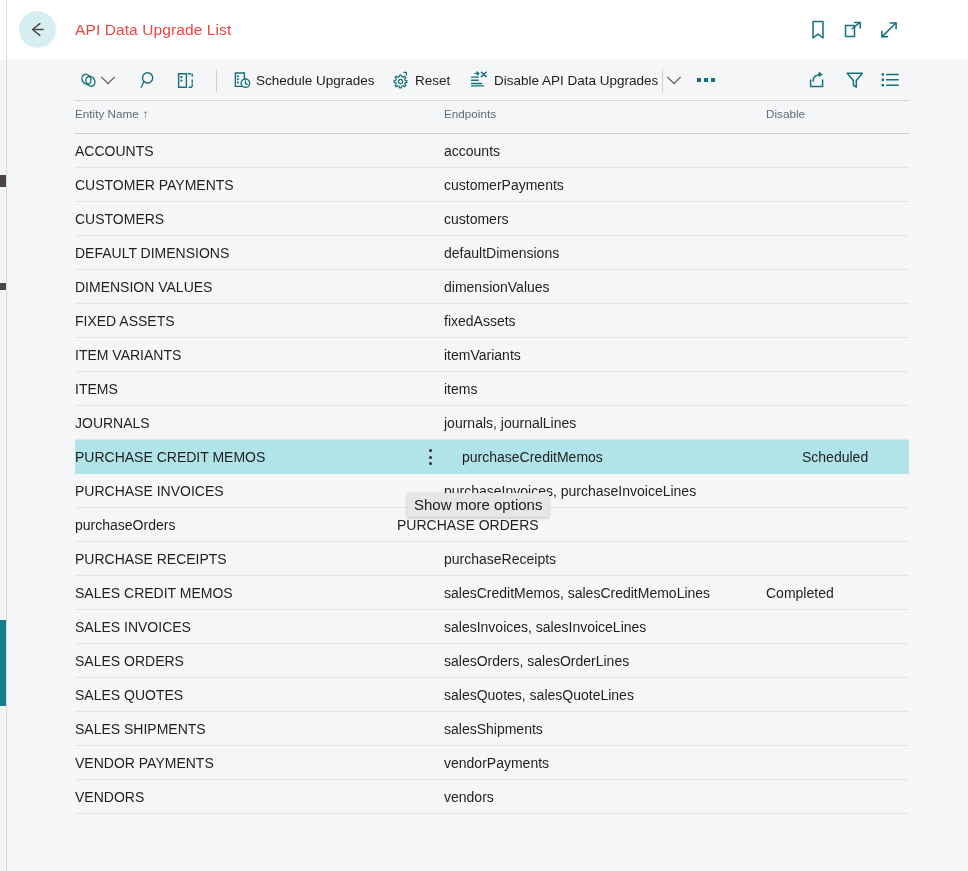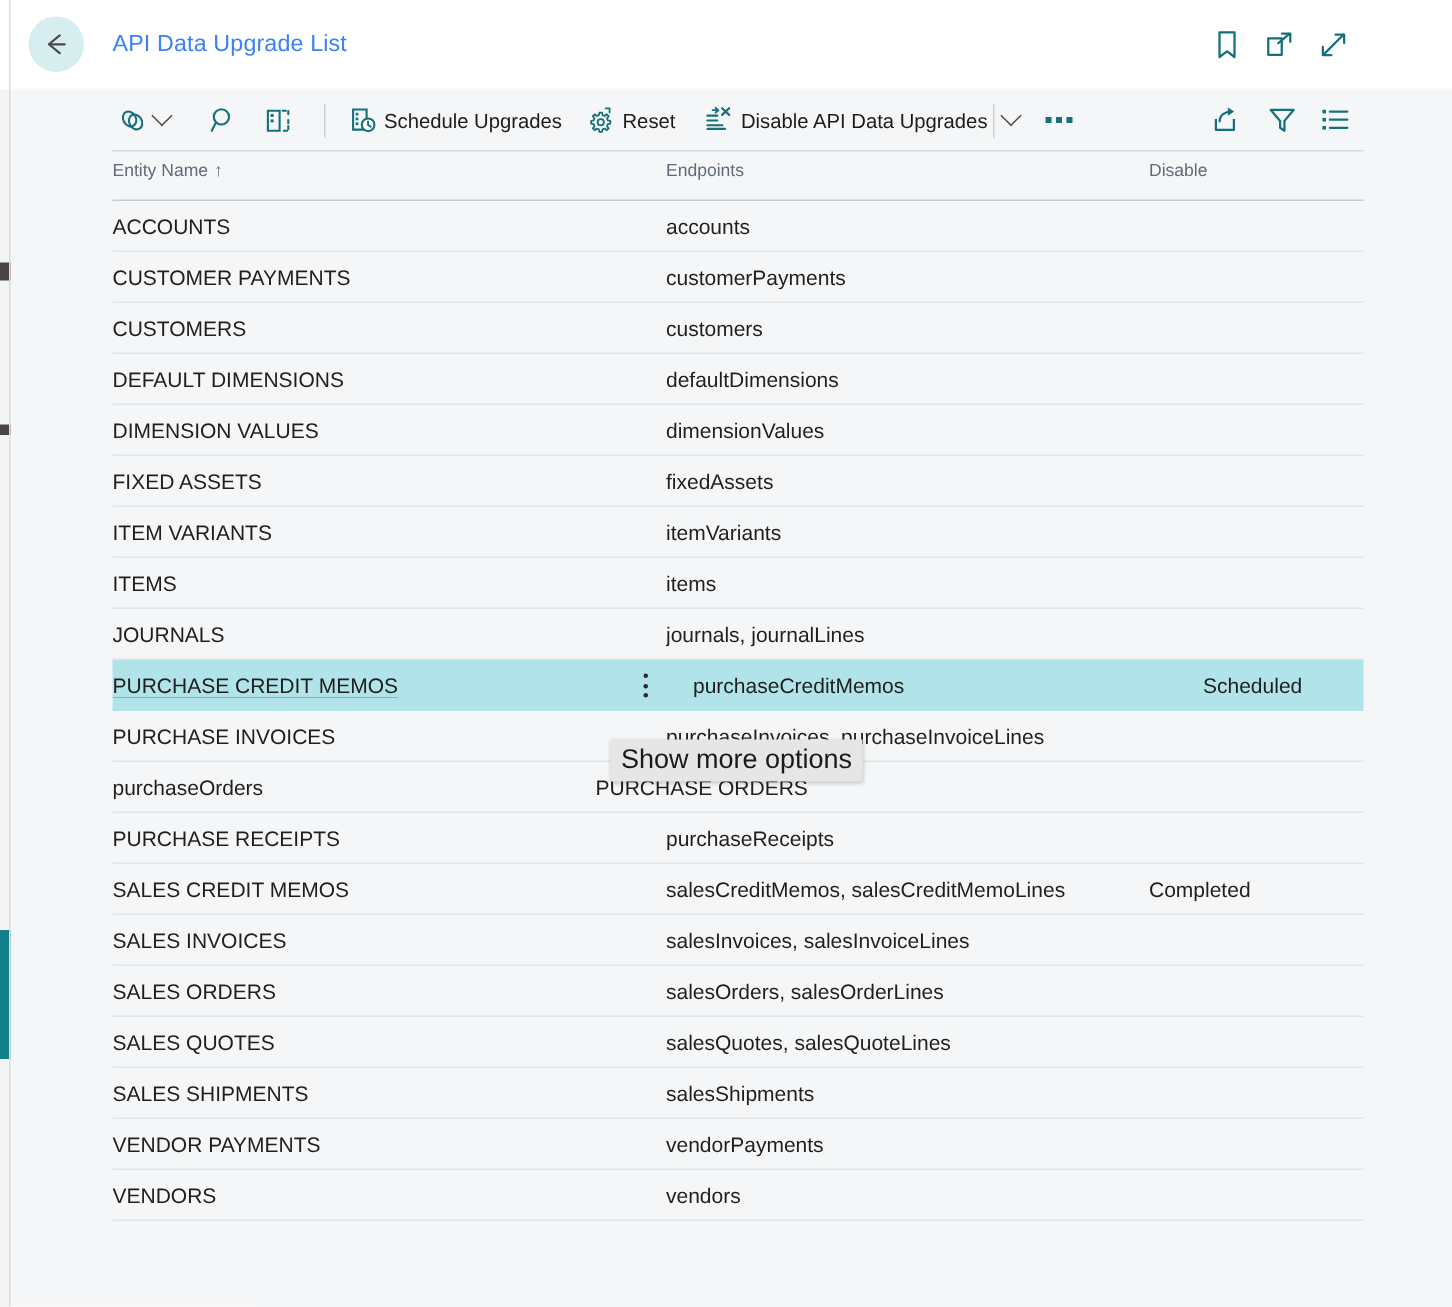--- a/index.html
+++ b/index.html
@@ -70,21 +70,21 @@
     align-items: center;
     justify-content: center;
   }
   #back-button svg { display: block; }
   #page-title {
     position: absolute;
     left: 68px; top: 0;
     height: 59px;
     line-height: 59px;
     font-size: 15.5px;
-    color: #3b82f6;
+    color: #ef4444;
     letter-spacing: 0.1px;
     white-space: nowrap;
   }
   .header-icon {
     position: absolute;
     top: 19px;
     width: 22px; height: 22px;
     cursor: pointer;
     display: flex;
     align-items: center;
@@ -228,21 +228,21 @@
   }
   .kebab-stack { display: flex; flex-direction: column; align-items: center; }
 
   
   #tooltip {
     position: absolute;
     left: 400px;
     top: 493px;
     background: #e6e6e6;
     color: #1a1a1a;
-    font-size: 18px;
+    font-size: 15px;
     padding: 3px 7px 4px 7px;
     box-shadow: 0 1px 3px rgba(0,0,0,0.22);
     white-space: nowrap;
     z-index: 30;
   }
 </style>
 </head>
 <body>
 
 <div id="left-edge">

